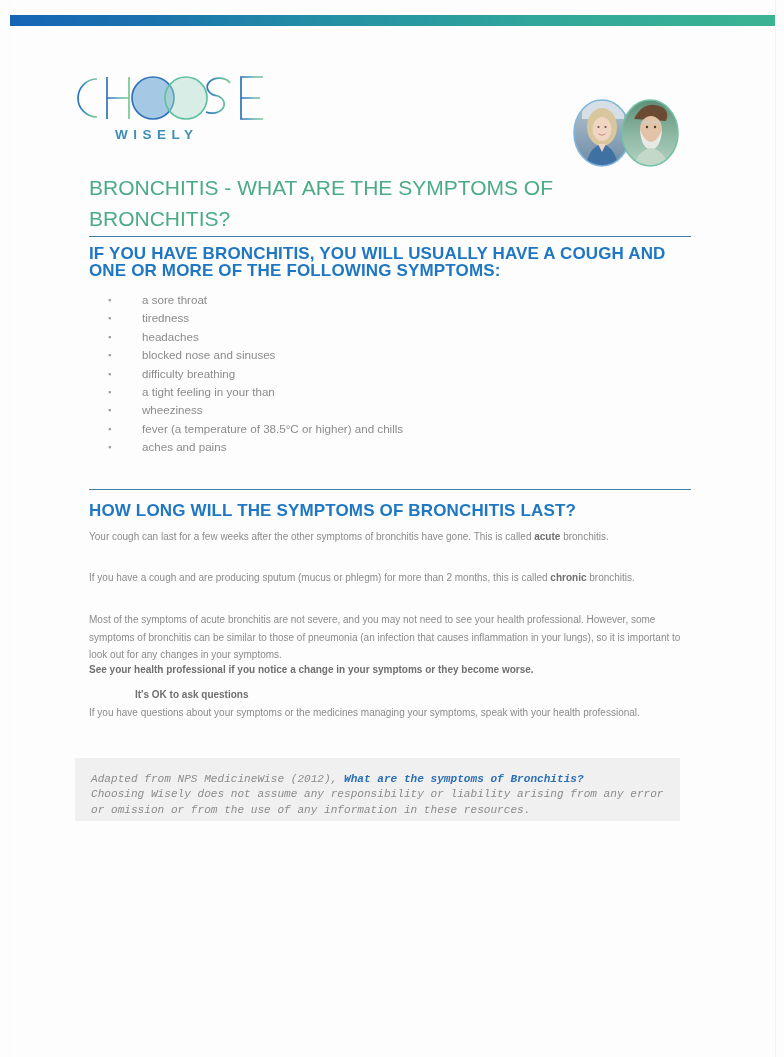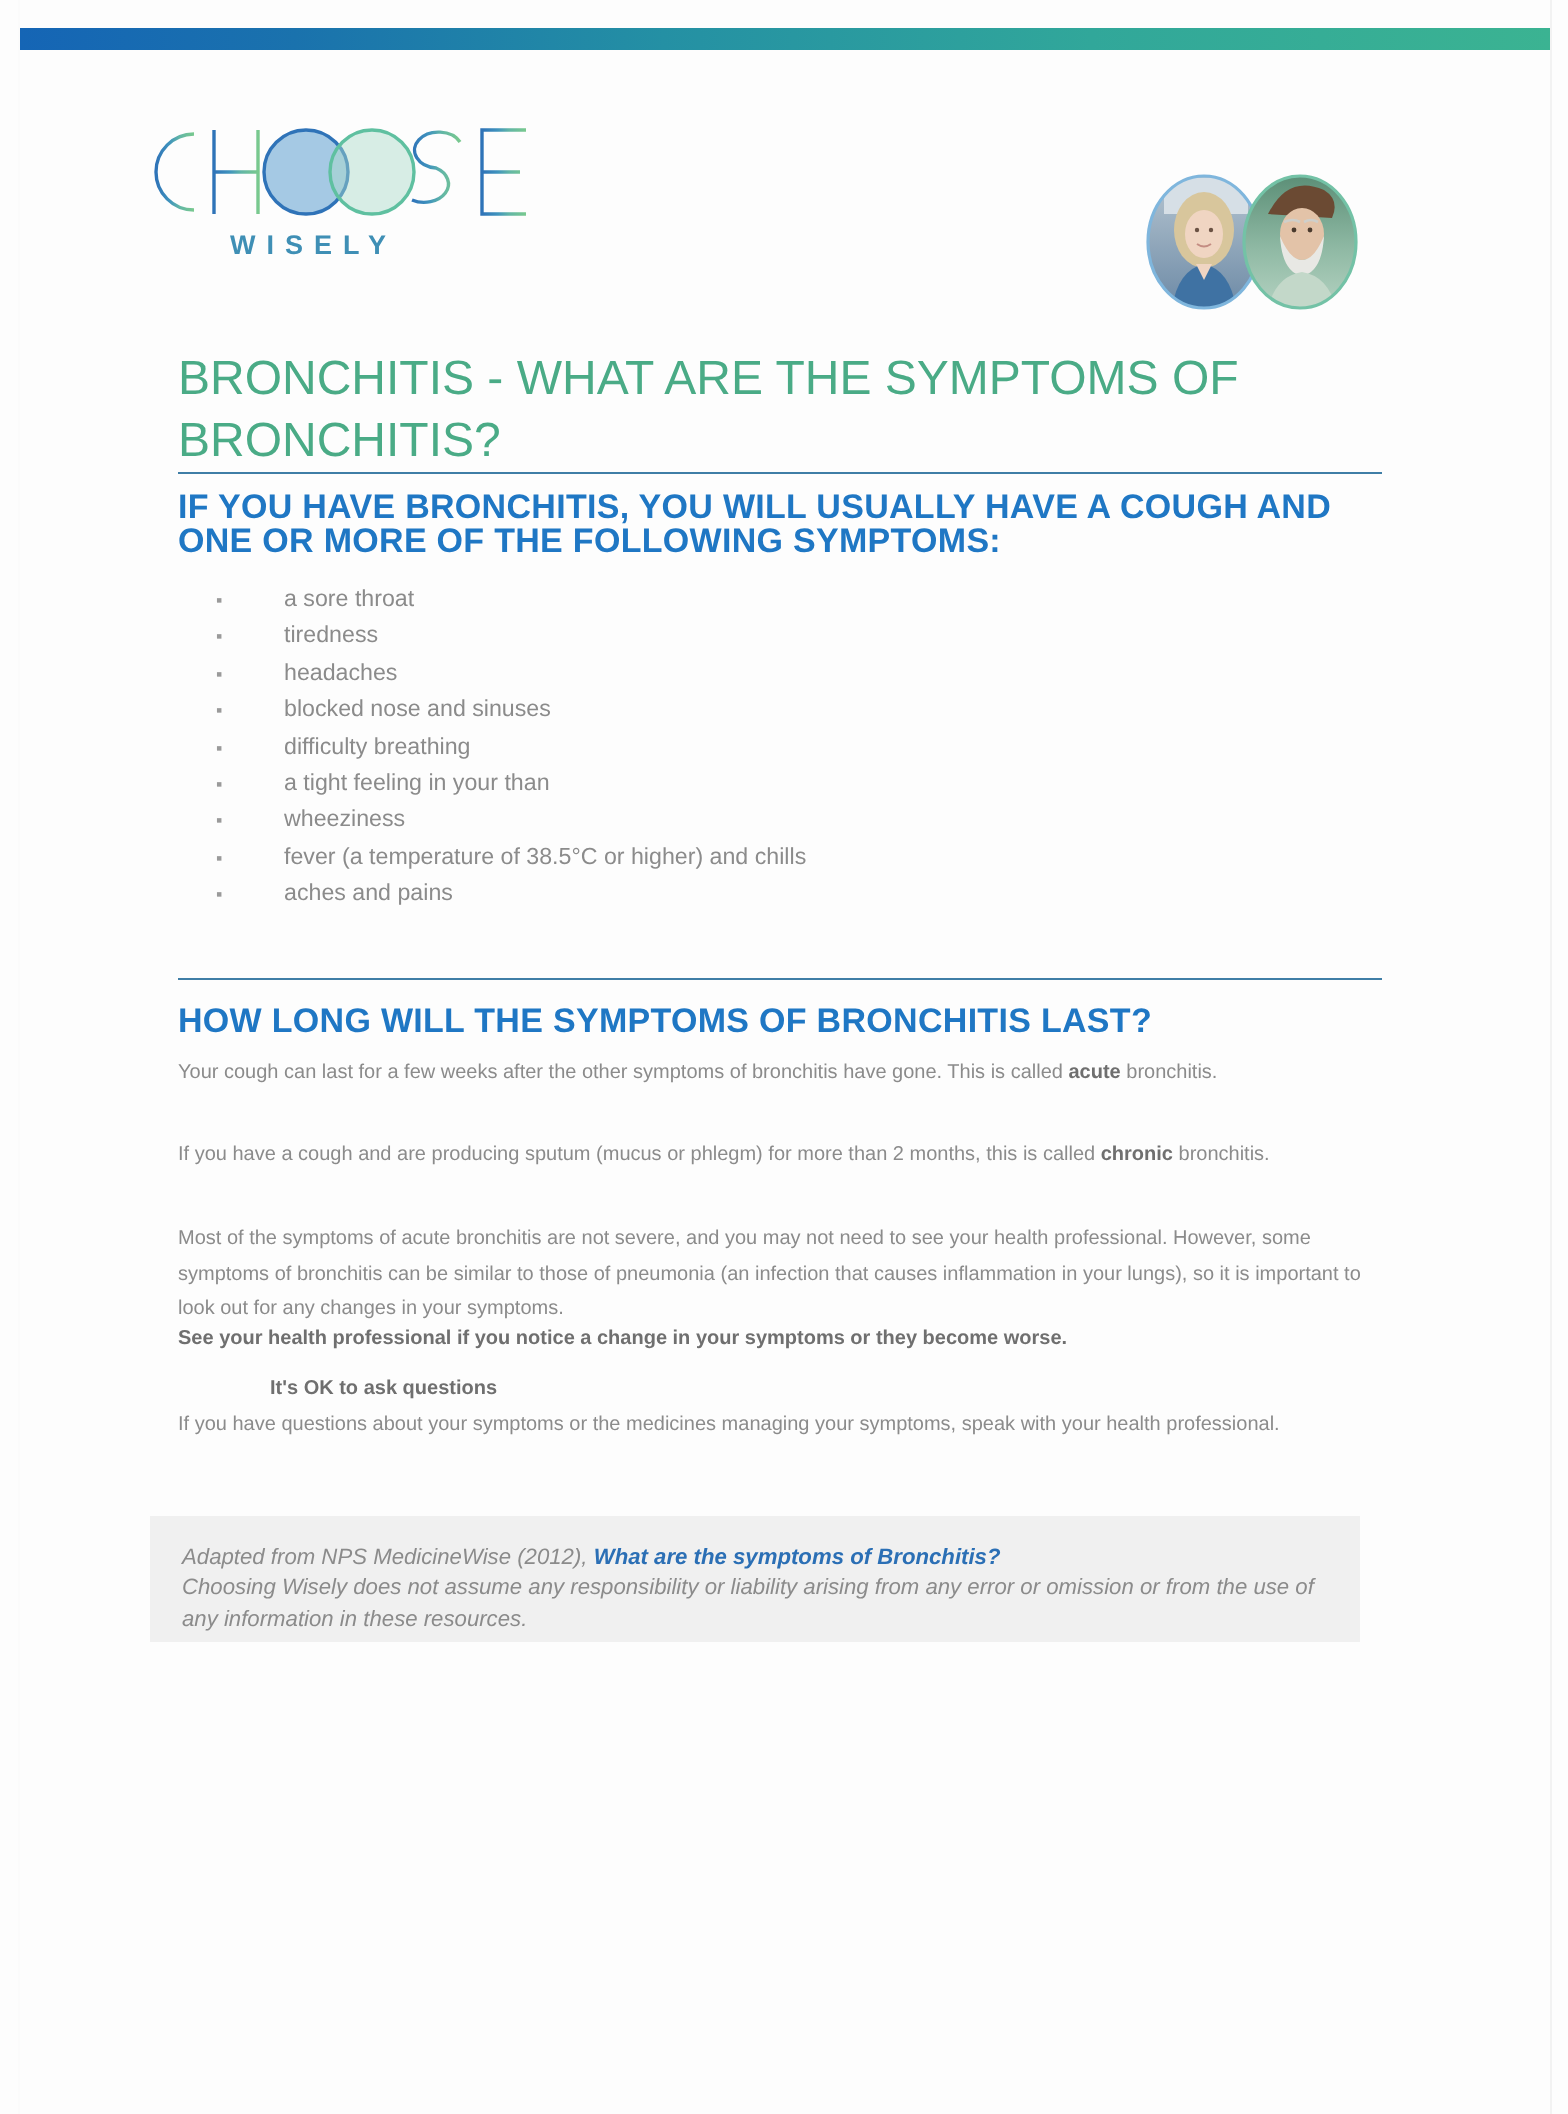--- a/index.html
+++ b/index.html
@@ -42,21 +42,21 @@
     left: 10px;
     top: 12px;
     width: 765px;
     height: 11px;
   }
 
   
   .header {
     position: absolute;
     left: 0;
-    top: 36px;
+    top: 48px;
     width: 628px;
     height: 105px;
     padding-left: 44px;
   }
   .logo {
     position: absolute;
     left: 67px;
     top: 18px;
     width: 220px;
     height: 78px;
@@ -71,21 +71,21 @@
     height: 72px;
   }
   .photos svg { display: block; }
 
   
   .title {
     position: absolute;
     left: 89px;
     top: 158px;
     width: 600px;
-    font-size: 24px;
+    font-size: 21px;
     line-height: 31px;
     color: #4aab86;
     font-weight: normal;
     letter-spacing: 0px;
   }
 
   
   .rule {
     position: absolute;
     left: 89px;
@@ -165,20 +165,21 @@
   
   .attribution {
     position: absolute;
     left: 75px;
     top: 758px;
     width: 605px;
     height: 63px;
     background: #f0f0f0;
     box-sizing: border-box;
     padding: 14px 16px 0 16px;
+    font-family: Liberation Mono, monospace;
   }
   .attribution .line {
     font-size: 11.1px;
     line-height: 15.4px;
     color: #8b8b8b;
     font-style: italic;
   }
   .attribution .src-link {
     color: #2b6fb5;
     font-weight: bold;

